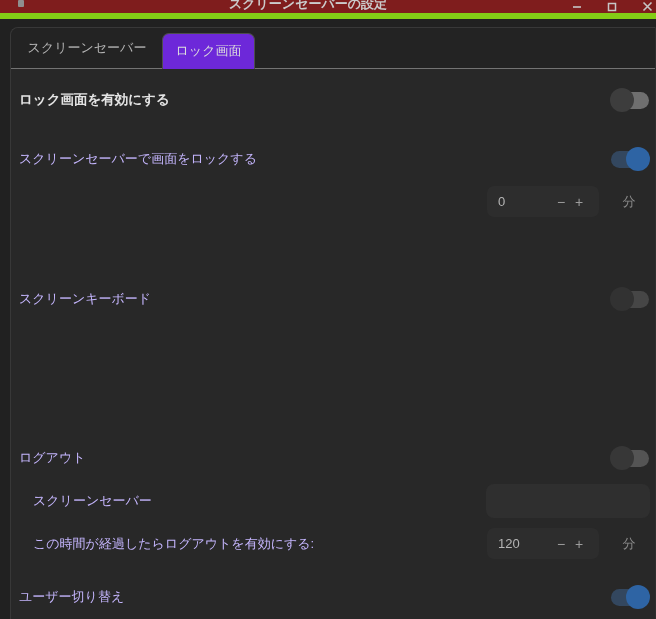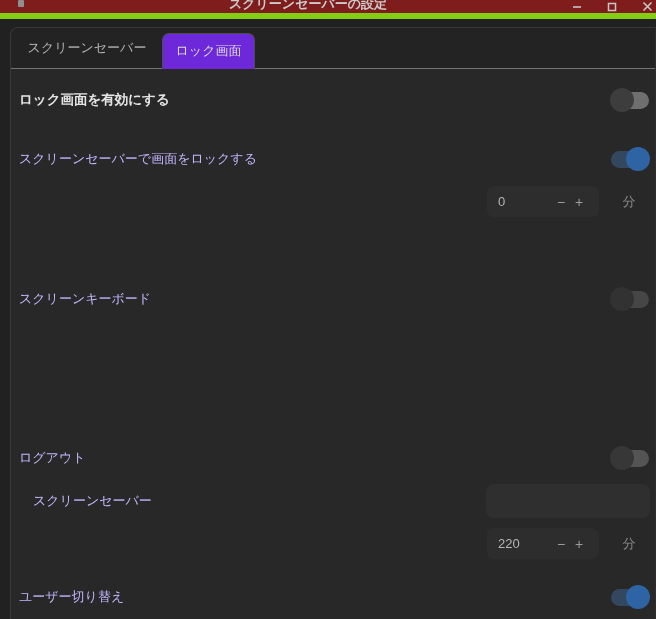--- a/index.html
+++ b/index.html
@@ -188,22 +188,23 @@
           <span class="knob"></span>
         </span>
       </div>
 
       <div class="row h34 indent" style="top:415px">
         <span class="lbl">スクリーンセーバー</span>
         <input class="textbox" value="" style="">
       </div>
 
       <div class="row h31 indent" style="top:459px">
+        <span class="lbl">この時間が経過したらログアウトを有効にする:</span>
         <span class="spinbox">
-          <span class="spinval">220</span>
+          <span class="spinval">120</span>
           <span class="spinbtn">−</span>
           <span class="spinbtn">+</span>
         </span>
         <span class="unit">分</span>
       </div>
 
       <div class="row" style="top:513px">
         <span class="lbl">ユーザー切り替え</span>
         <span class="switch state-on">
           <span class="knob"></span>

